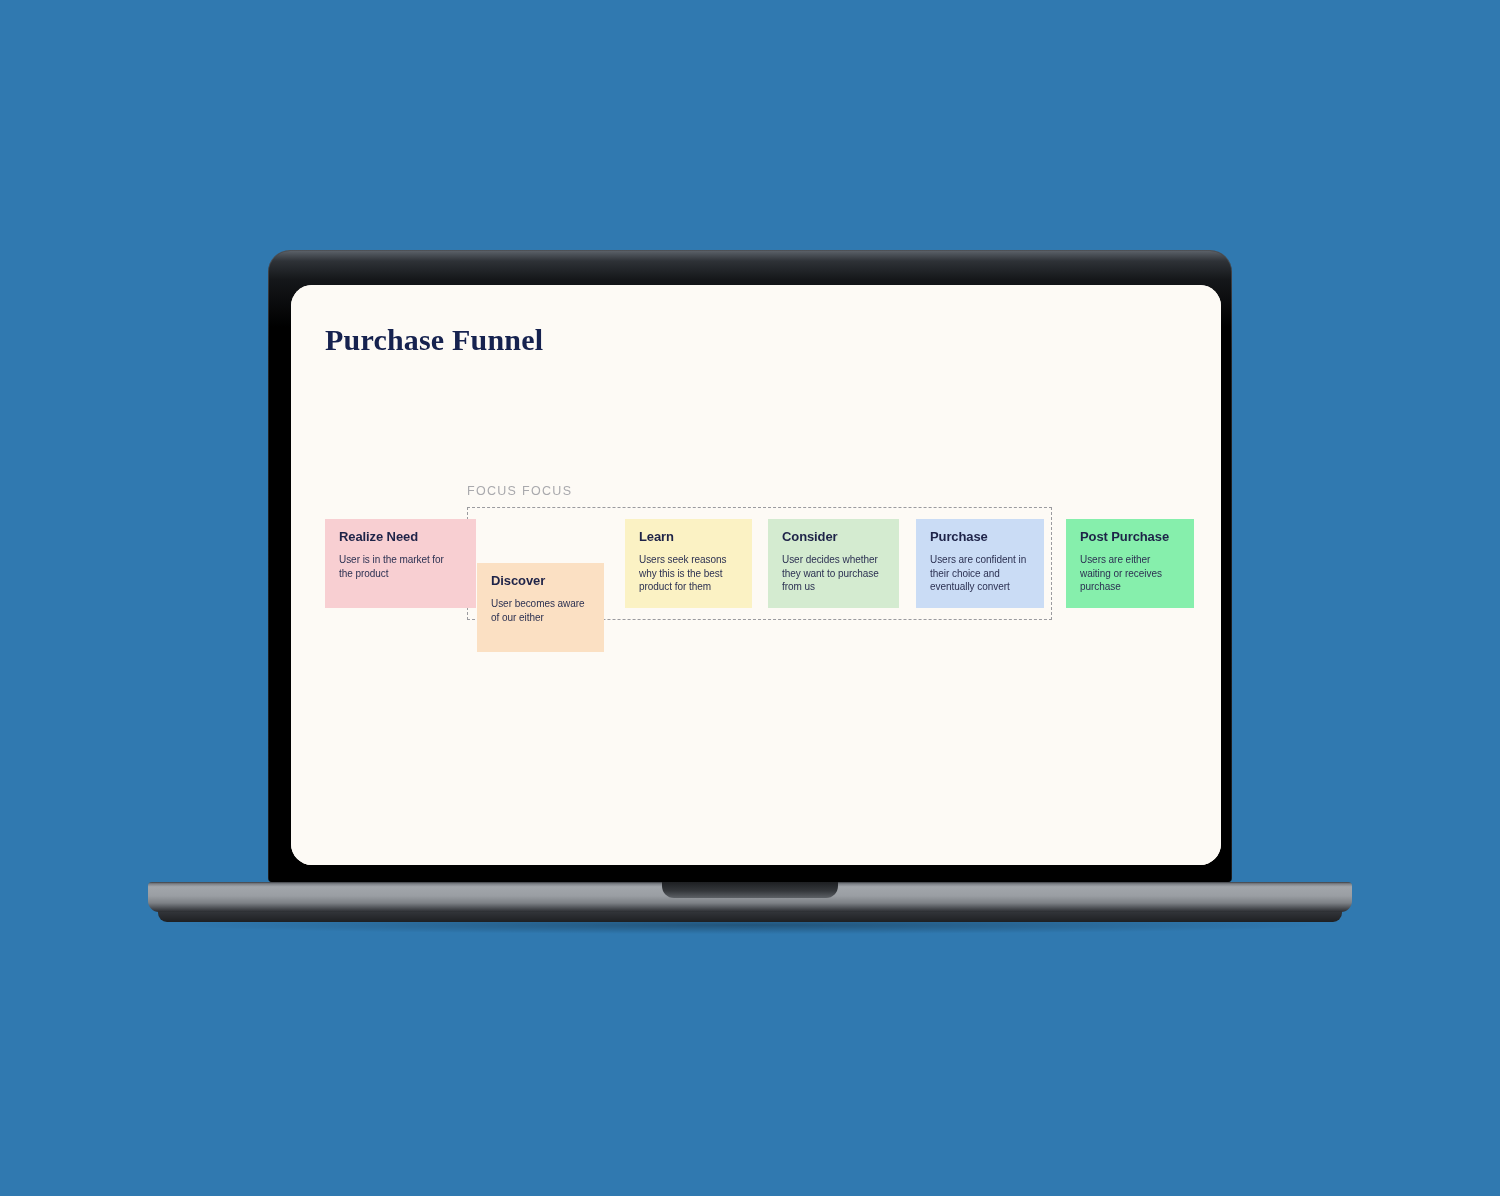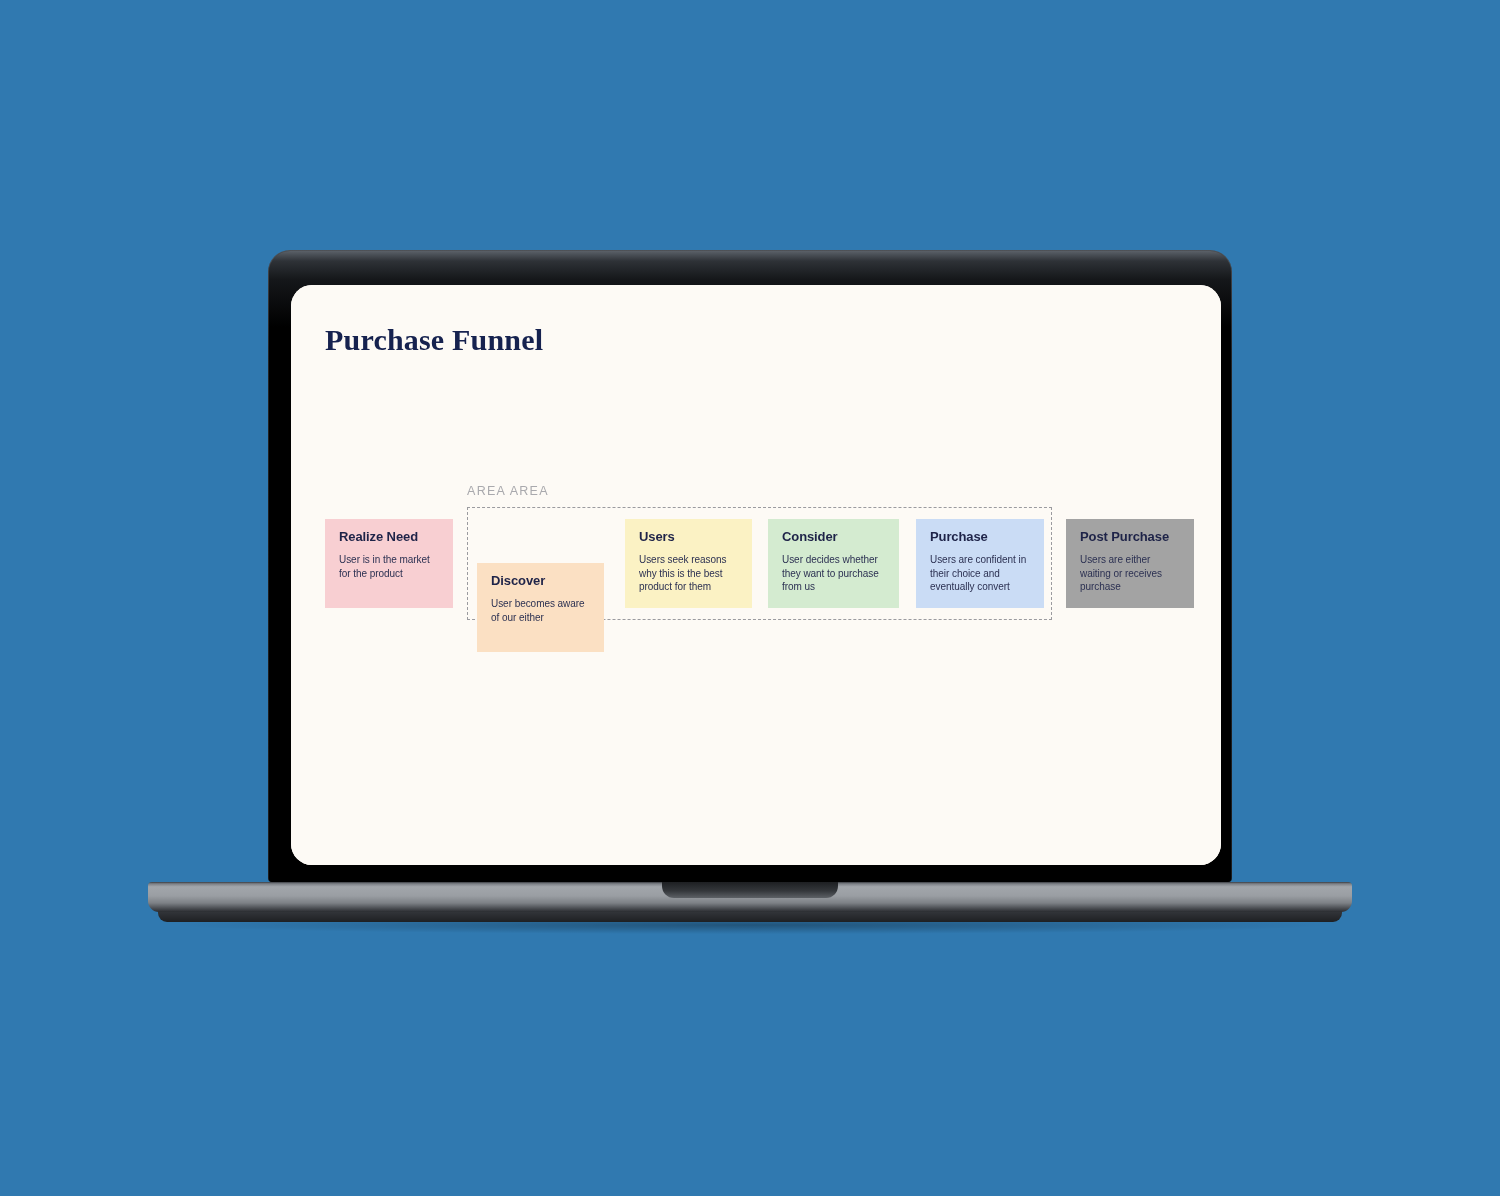--- a/index.html
+++ b/index.html
@@ -183,52 +183,52 @@
   <div class="laptop-shadow"></div>
   <div class="laptop-lid"></div>
 
   <div class="laptop-screen" style="background: rgb(253, 250, 245);">
     <div class="slide" style="background: rgb(253, 250, 245);">
 
       <div class="slide-title" style="color: rgb(22, 34, 79);">Purchase Funnel</div>
 
       <div class="funnel-wrap">
 
-        <div class="focus-label" style="color: rgb(169, 169, 173);">AREA AREA</div>
+        <div class="focus-label" style="color: rgb(169, 169, 173);">FOCUS FOCUS</div>
 
         <div class="focus-box" style="border-color: rgb(155, 155, 159);"></div>
 
         <div class="stage-row">
 
-          <div class="stage-card" id="stage-0" style="left: 34px; width: 128px; background: rgb(248, 207, 210);">
+          <div class="stage-card" id="stage-0" style="left: 34px; width: 151px; background: rgb(248, 207, 210);">
             <div class="stage-title">Realize Need</div>
             <div class="stage-desc">User is in the market for the product</div>
           </div>
 
           <div class="stage-card" id="stage-1" style="left: 186px; width: 127px; background: rgb(251, 224, 195); margin-top: 44px;">
             <div class="stage-title">Discover</div>
             <div class="stage-desc">User becomes aware of our either</div>
           </div>
 
           <div class="stage-card" id="stage-2" style="left: 334px; width: 127px; background: rgb(251, 242, 196);">
-            <div class="stage-title">Users</div>
+            <div class="stage-title">Learn</div>
             <div class="stage-desc">Users seek reasons why this is the best product for them</div>
           </div>
 
           <div class="stage-card" id="stage-4" style="left: 625px; width: 128px; background: rgb(202, 220, 245);">
             <div class="stage-title">Purchase</div>
             <div class="stage-desc">Users are confident in their choice and eventually convert</div>
           </div>
 
           <div class="stage-card" id="stage-3" style="left: 477px; width: 131px; background: rgb(212, 235, 208);">
             <div class="stage-title">Consider</div>
             <div class="stage-desc">User decides whether they want to purchase from us</div>
           </div>
 
-          <div class="stage-card" id="stage-5" style="left: 775px; width: 128px; background: #a3a3a3;">
+          <div class="stage-card" id="stage-5" style="left: 775px; width: 128px; background: #86efac;">
             <div class="stage-title">Post Purchase</div>
             <div class="stage-desc">Users are either waiting or receives purchase</div>
           </div>
 
         </div>
       </div>
     </div>
   </div>
 
   <div class="laptop-foot"></div>

